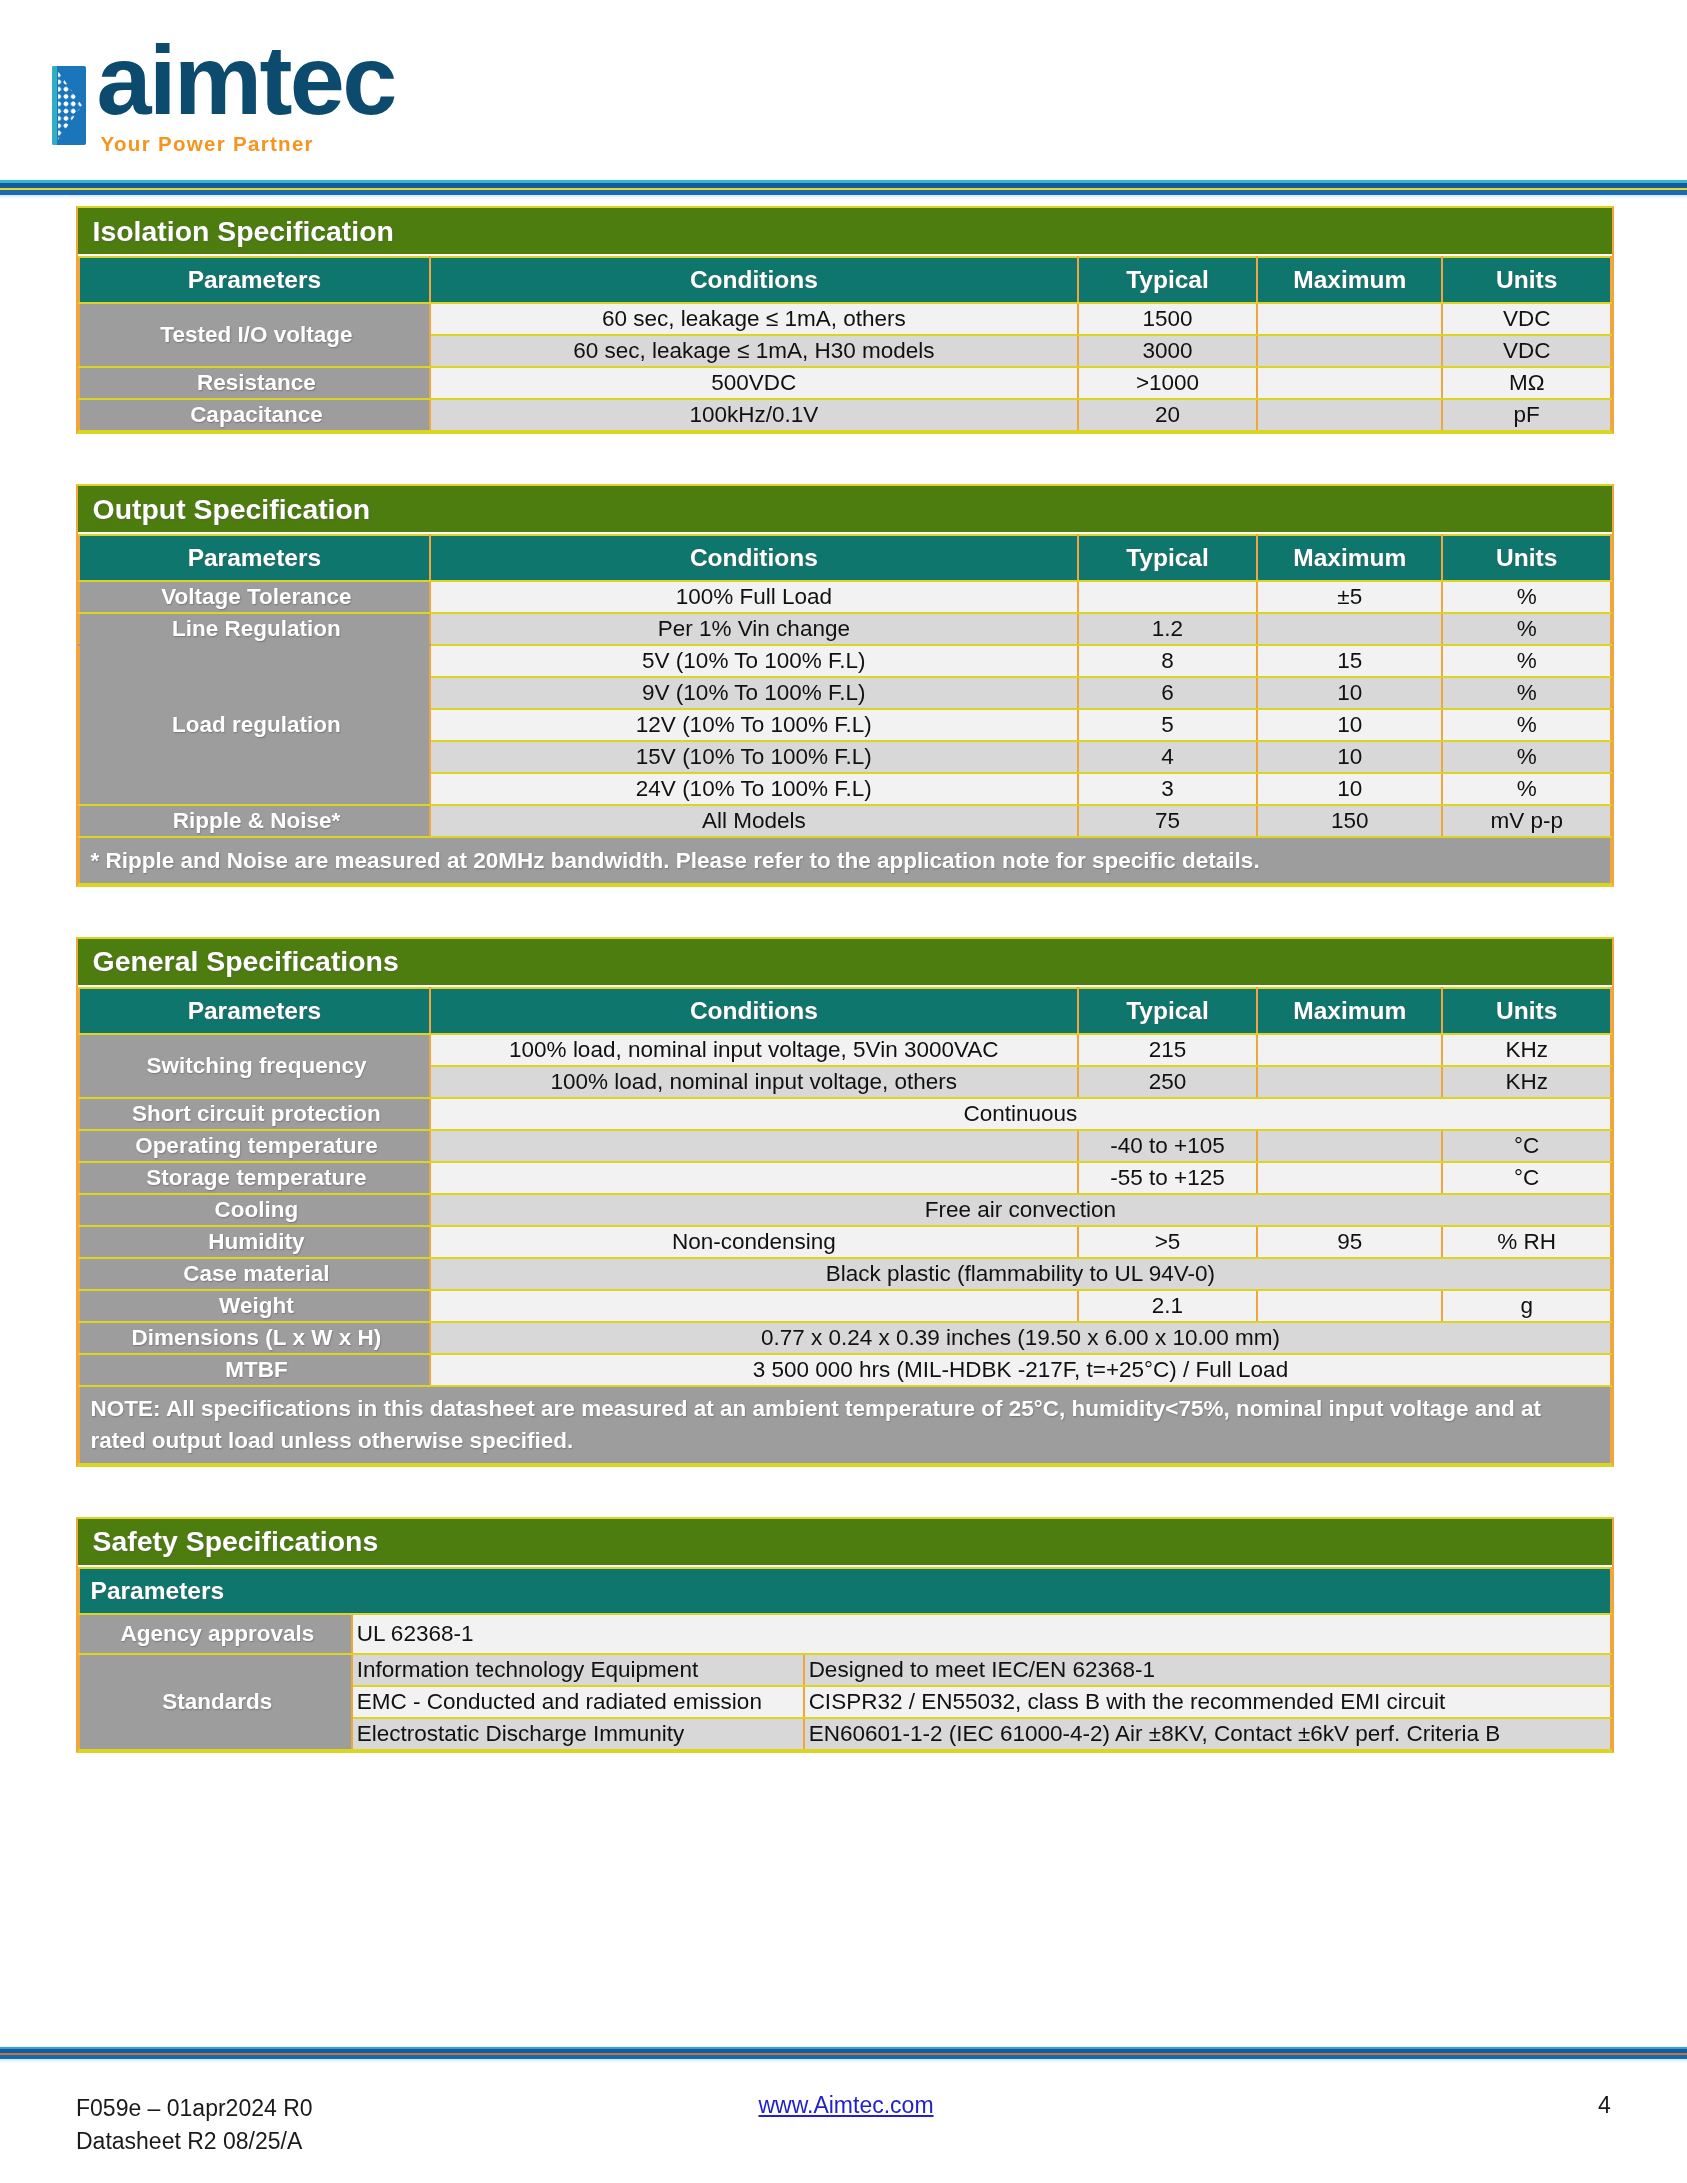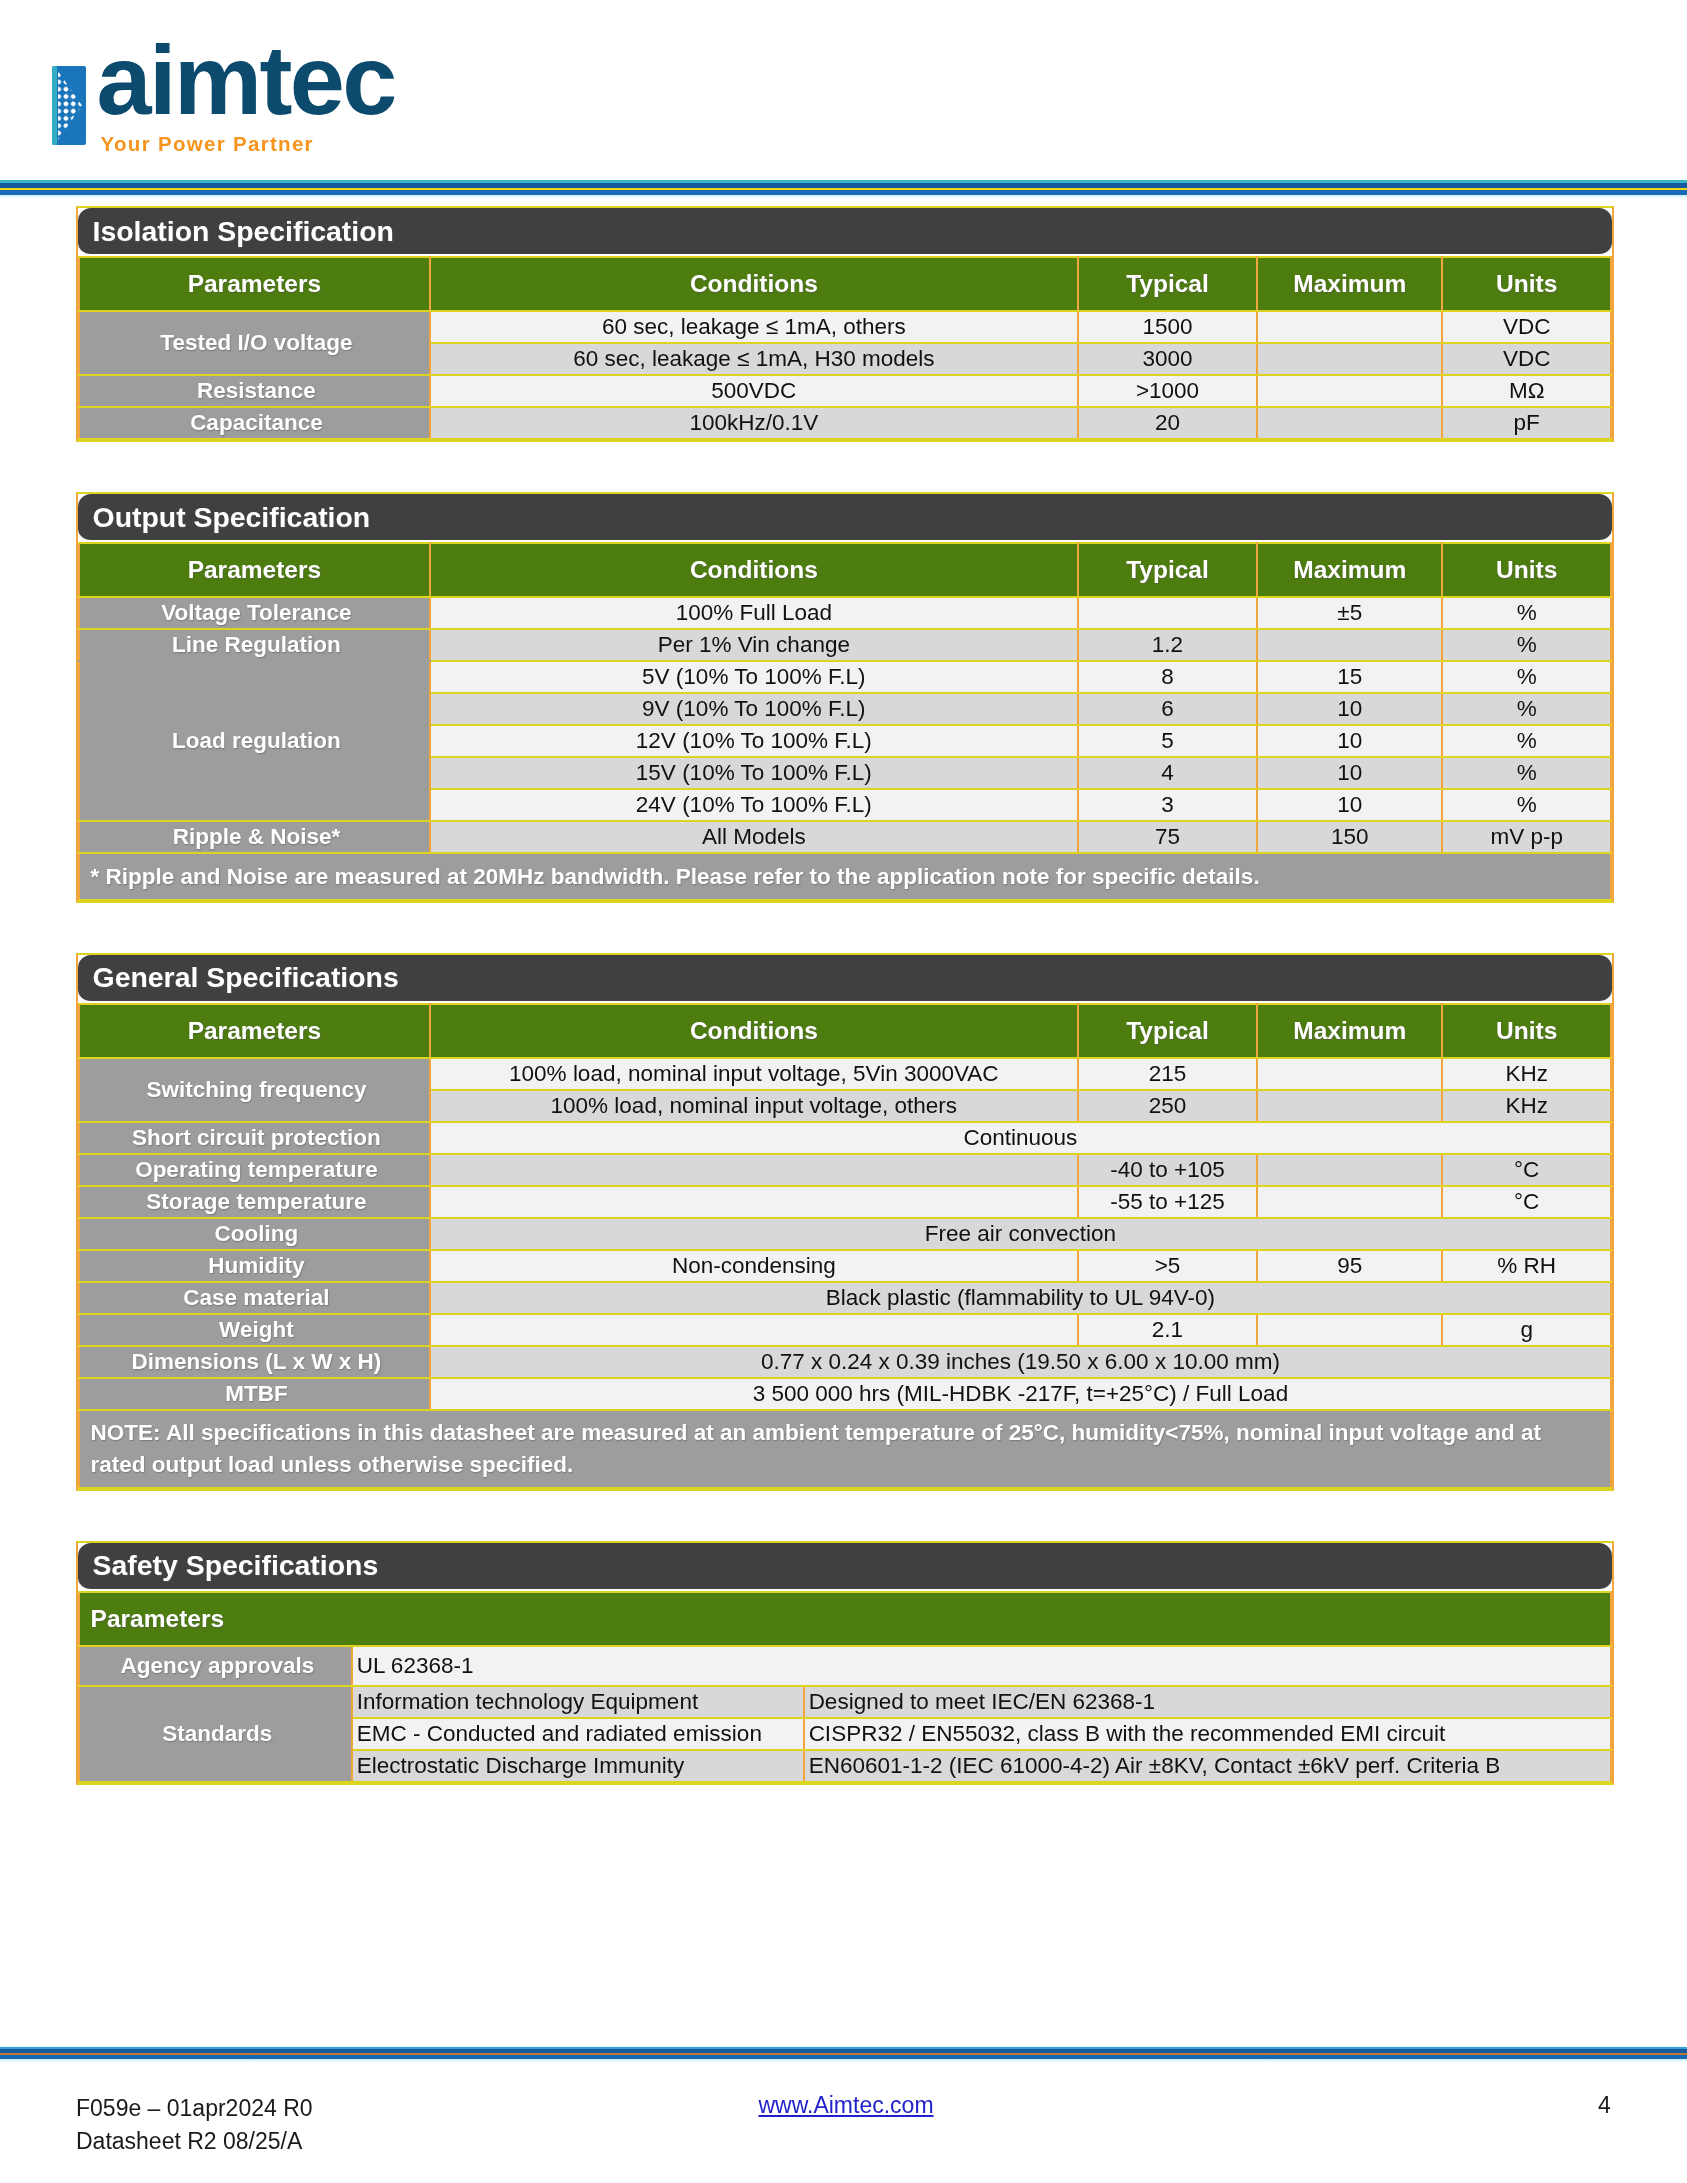--- a/index.html
+++ b/index.html
@@ -32,30 +32,30 @@
         #15599e 4px, #15599e 8.6px,
         #ecd913 8.6px, #ecd913 11.2px,
         #1a6ab8 11.2px, #1a6ab8 16px,
         #cdeef8 16px, #ffffff 20px); }
 
   
   .content { position:absolute; left:76px; top:206px; width:1538px; }
   .spec { border-left:2.6px solid #f0a63c; border-right:2.6px solid #f0a63c;
           border-top:2.6px solid #dcd41f; border-bottom:2.6px solid #dcd41f;
           margin-bottom:50px; background:#ffffff; }
-  .sec-title { height:48px; background:#404040; color:#ffffff; font-weight:bold; font-size:28.4px;
+  .sec-title { height:48px; background:#4d7c0f; color:#ffffff; font-weight:bold; font-size:28.4px;
                display:flex; align-items:center; padding-left:14.6px;
-               border-bottom:2.6px solid #ffffff; text-shadow:0.7px 1.3px 1.3px rgba(90,90,90,.55);border-radius:13px; }
+               border-bottom:2.6px solid #ffffff; text-shadow:0.7px 1.3px 1.3px rgba(90,90,90,.55); }
   table.spec-table { width:100%; border-collapse:collapse; table-layout:fixed; }
   .spec-table th, .spec-table td {
       border-left:2px solid #f0a63c; border-right:2px solid #f0a63c;
       border-top:2px solid #dcd41f; border-bottom:2px solid #dcd41f;
       vertical-align:middle; }
-  .spec-table th { background:#4d7c0f; color:#ffffff; font-weight:bold; font-size:24.5px;
-      height:54px; text-align:center; text-shadow:0.7px 1.3px 1.3px rgba(90,90,90,.55); }
+  .spec-table th { background:#0f766e; color:#ffffff; font-weight:bold; font-size:24.5px;
+      height:46px; text-align:center; text-shadow:0.7px 1.3px 1.3px rgba(90,90,90,.55); }
   .spec-table td { height:32px; font-size:22.5px; text-align:center; padding:0.7px 5.3px; }
   td.param { background:#9d9d9d; color:#ffffff; font-weight:bold; text-align:center; padding-left:9.3px;
              text-shadow:0.7px 1.3px 1.3px rgba(90,90,90,.55); }
   td.merged-top { border-bottom-color:#9d9d9d; }
   td.merged-bot { border-top-color:#9d9d9d; }
   tr.light td:not(.param) { background:#f2f2f2; }
   tr.dark  td:not(.param) { background:#d8d8d8;margin-left:32px; }
   td.banner { background:#9d9d9d; color:#ffffff; font-weight:bold; text-align:left;
               padding:6.6px 10.6px; line-height:1.4; height:auto;
               text-shadow:0.7px 1.3px 1.3px rgba(90,90,90,.55); }

